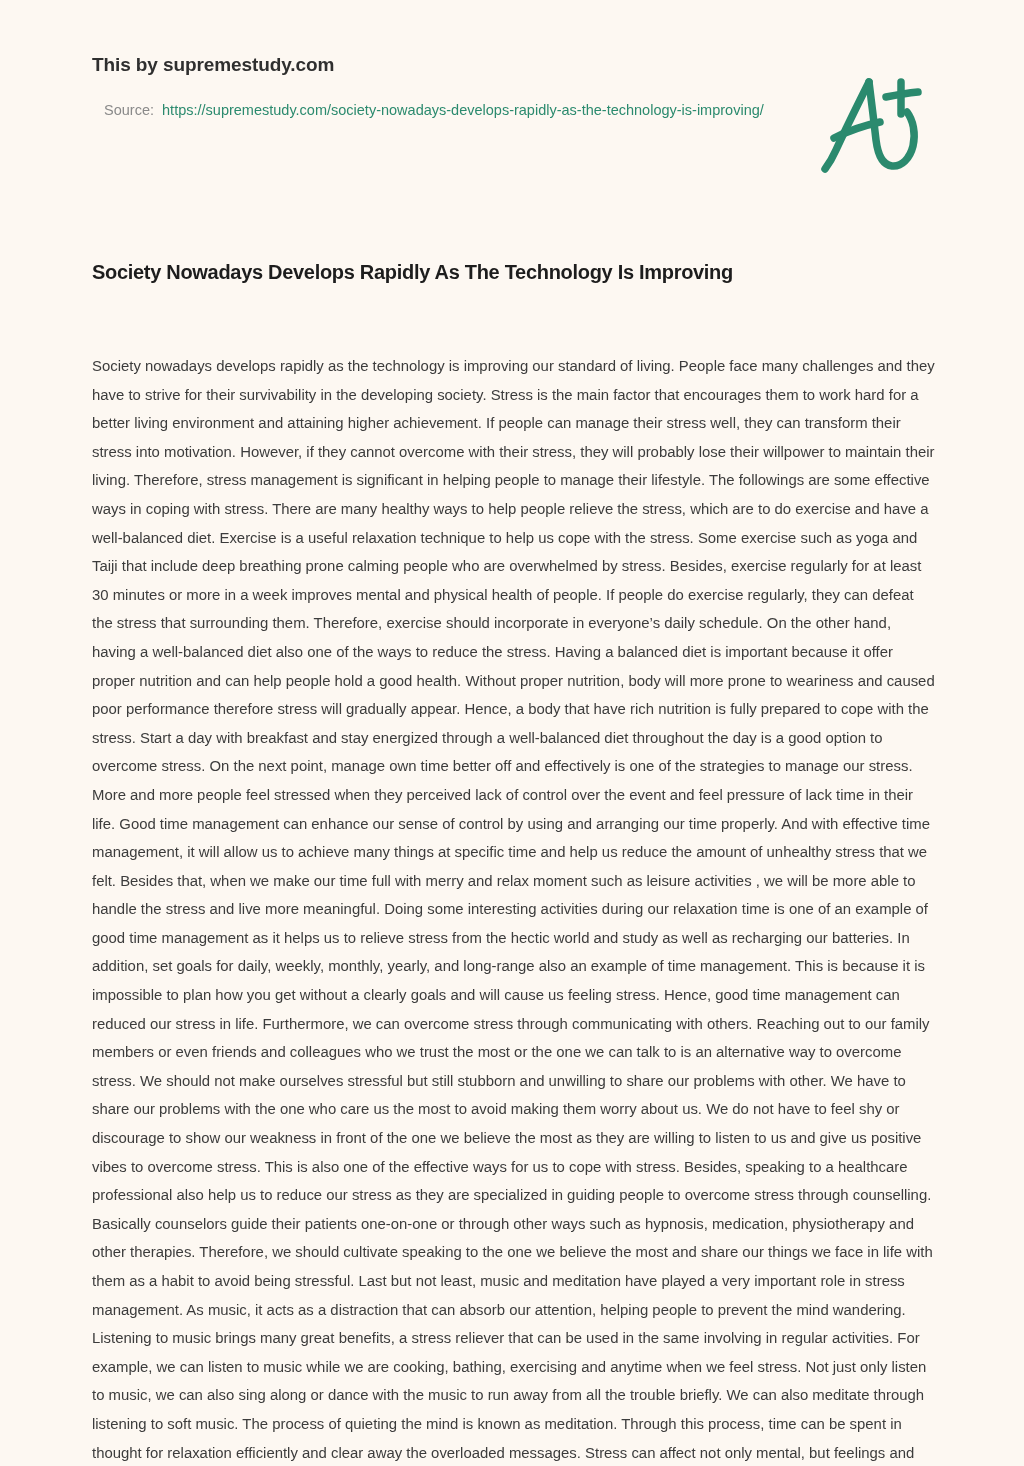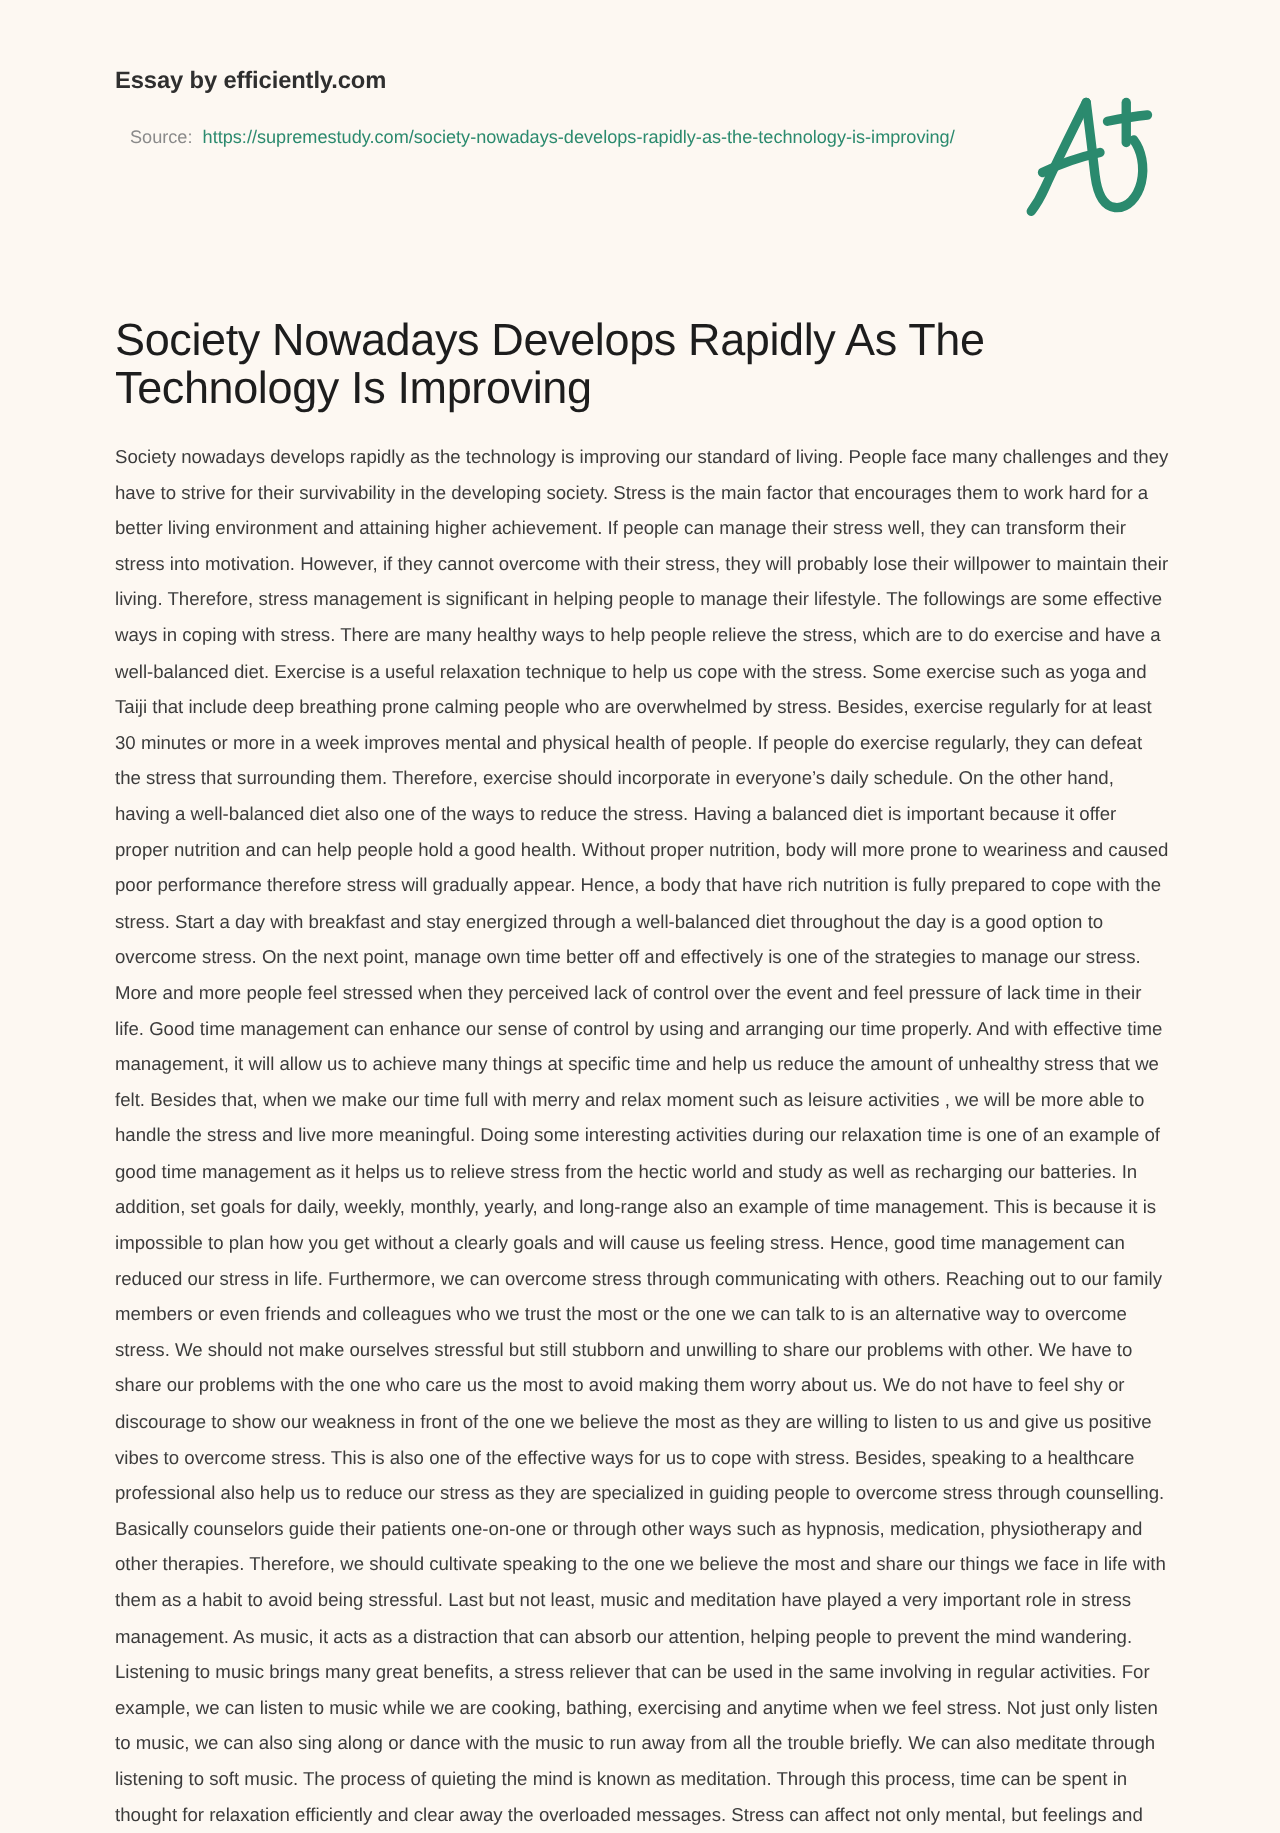--- a/index.html
+++ b/index.html
@@ -74,22 +74,22 @@
     height: 112px;
   }
 
   
   .doc-title {
     position: absolute;
     left: 92px;
     top: 253px;
     width: 790px;
     margin: 0;
-    font-size: 36px;
-    font-weight: normal;
+    font-size: 20px;
+    font-weight: bold;
     line-height: 38px;
     letter-spacing: -0.3px;
     color: #1d1d1d;
   }
 
   
   .doc-body {
     position: absolute;
     left: 92px;
     top: 352px;
@@ -101,21 +101,21 @@
     text-align: left;
     white-space: normal;
   }
 </style>
 </head>
 <body>
 
 <div class="page">
 
   <div class="header">
-    <div class="site-byline">Essay by efficiently.com</div>
+    <div class="site-byline">This by supremestudy.com</div>
 
     <div class="source-line">
       <span class="source-label">Source:</span>
       <span>&nbsp;</span><a class="source-url" href="#">https://supremestudy.com/society-nowadays-develops-rapidly-as-the-technology-is-improving/</a>
     </div>
   </div>
 
   <div class="logo">
     <svg viewBox="0 0 130 112" xmlns="http://www.w3.org/2000/svg">
       <g fill="none" stroke="#2b8a6e" stroke-linecap="round" stroke-linejoin="round">

